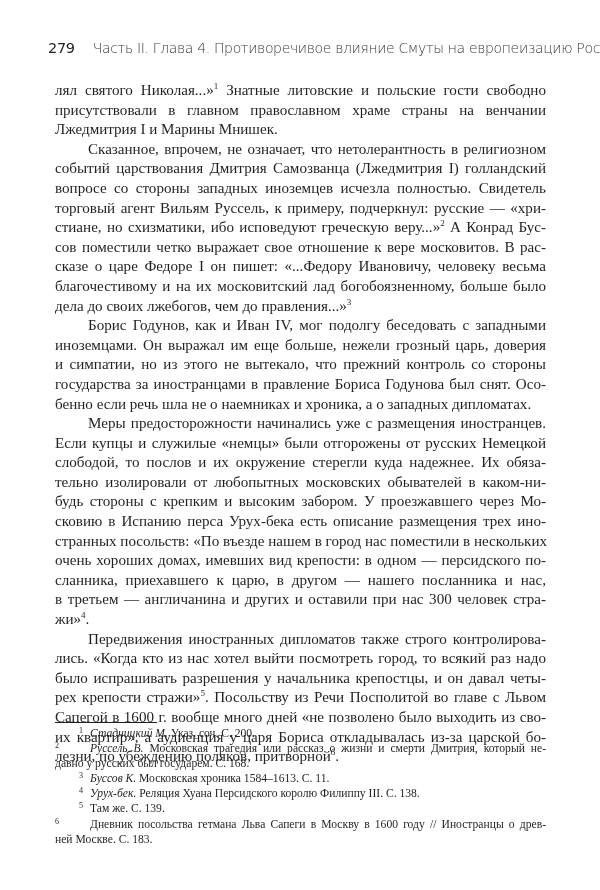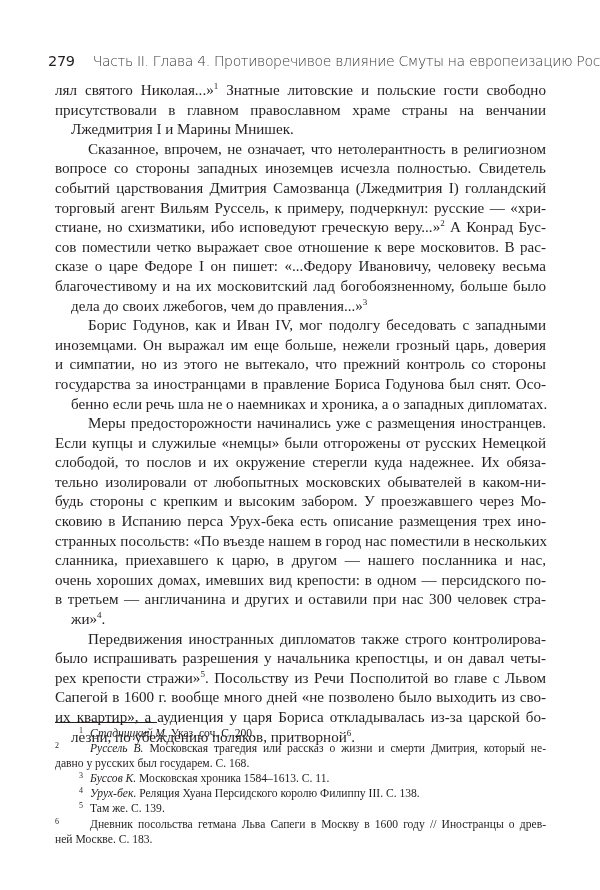--- a/index.html
+++ b/index.html
@@ -1,23 +1,23 @@
 <!DOCTYPE html>
 <html><head>
 <meta charset="utf-8">
 <style>
   html, body { margin:0; padding:0; background:#ffffff; }
   body { width:600px; height:890px; position:relative; overflow:hidden; color:#231f20; }
-  .header { position:absolute; left:48px; top:49px; width:520px; height:24px; display:flex; align-items:center; white-space:nowrap; }
+  .header { position:absolute; left:48px; top:36px; width:520px; height:24px; display:flex; align-items:center; white-space:nowrap; }
   .page-num { font-family:"DejaVu Sans", sans-serif; font-size:14.5px; color:#231f20; letter-spacing:-0.3px; }
   .bar { display:inline-block; width:3px; height:19px; background:#231f20; margin:0 9px 0 9px; }
   .running-title { font-family:"DejaVu Sans", sans-serif; font-size:14px; font-weight:300; color:#3a3a3a; letter-spacing:-0.35px; }
   .body-text { position:absolute; left:55px; top:81px; width:491px; font-family:"Liberation Serif", "DejaVu Serif", serif; font-size:15.1px; line-height:19.6px; color:#231f20; }
   .line { display:block; white-space:nowrap; text-align:justify; text-align-last:justify; height:19.6px; overflow:visible; }
-  .line.last { text-align-last:left;margin-left:16px; }
+  .line.last { text-align-last:left; }
   .line.indent { padding-left:33px; }
   sup { font-size:9px; line-height:0; vertical-align:6px; }
   .rule { position:absolute; left:55px; top:722px; width:102px; height:1px; background:#231f20; }
   .notes { position:absolute; left:55px; top:726px; width:491px; font-family:"Liberation Serif", "DejaVu Serif", serif; font-size:11.6px; line-height:15.1px; color:#231f20; }
   .note { display:block; white-space:nowrap; }
   .note .num { display:inline-block; width:28px; text-align:right; padding-right:7px; font-size:8px; vertical-align:4px; line-height:0; }
   .note .author { font-style:italic; }
   .note.just { text-align:justify; text-align-last:justify; }
 </style>
 </head>
@@ -27,45 +27,46 @@
   <span class="page-num">279</span>
   <span class="bar"></span>
   <span class="running-title">Часть II. Глава 4. Противоречивое влияние Смуты на европеизацию России</span>
 </div>
 
 <div class="body-text">
   <span class="line"><span>лял святого Николая...»</span><sup>1</sup><span> Знатные литовские и польские гости свободно</span></span>
   <span class="line">присутствовали в главном православном храме страны на венчании</span>
   <span class="line last">Лжедмитрия I и Марины Мнишек.</span>
   <span class="line indent">Сказанное, впрочем, не означает, что нетолерантность в религиозном</span>
+  <span class="line">событий царствования Дмитрия Самозванца (Лжедмитрия I) голландский</span>
   <span class="line">вопросе со стороны западных иноземцев исчезла полностью. Свидетель</span>
-  <span class="line">событий царствования Дмитрия Самозванца (Лжедмитрия I) голландский</span>
   <span class="line">торговый агент Вильям Руссель, к примеру, подчеркнул: русские — «хри-</span>
   <span class="line"><span>стиане, но схизматики, ибо исповедуют греческую веру...»</span><sup>2</sup><span> А Конрад Бус-</span></span>
   <span class="line">сов поместили четко выражает свое отношение к вере московитов. В рас-</span>
   <span class="line">сказе о царе Федоре I он пишет: «...Федору Ивановичу, человеку весьма</span>
   <span class="line">благочестивому и на их московитский лад богобоязненному, больше было</span>
   <span class="line last"><span>дела до своих лжебогов, чем до правления...»</span><sup>3</sup></span>
   <span class="line indent">Борис Годунов, как и Иван IV, мог подолгу беседовать с западными</span>
   <span class="line">иноземцами. Он выражал им еще больше, нежели грозный царь, доверия</span>
   <span class="line">и симпатии, но из этого не вытекало, что прежний контроль со стороны</span>
   <span class="line">государства за иностранцами в правление Бориса Годунова был снят. Осо-</span>
   <span class="line last">бенно если речь шла не о наемниках и хроника, а о западных дипломатах.</span>
   <span class="line indent">Меры предосторожности начинались уже с размещения иностранцев.</span>
   <span class="line">Если купцы и служилые «немцы» были отгорожены от русских Немецкой</span>
   <span class="line">слободой, то послов и их окружение стерегли куда надежнее. Их обяза-</span>
   <span class="line">тельно изолировали от любопытных московских обывателей в каком-ни-</span>
   <span class="line">будь стороны с крепким и высоким забором. У проезжавшего через Мо-</span>
   <span class="line">сковию в Испанию перса Урух-бека есть описание размещения трех ино-</span>
   <span class="line">странных посольств: «По въезде нашем в город нас поместили в нескольких</span>
+  <span class="line">очень хороших домах, имевших вид крепости: в одном — персидского по-</span>
   <span class="line">сланника, приехавшего к царю, в другом — нашего посланника и нас,</span>
-  <span class="line">очень хороших домах, имевших вид крепости: в одном — персидского по-</span>
   <span class="line">в третьем — англичанина и других и оставили при нас 300 человек стра-</span>
   <span class="line last"><span>жи»</span><sup>4</sup><span>.</span></span>
   <span class="line indent">Передвижения иностранных дипломатов также строго контролирова-</span>
+  <span class="line">лись. «Когда кто из нас хотел выйти посмотреть город, то всякий раз надо</span>
   <span class="line">было испрашивать разрешения у начальника крепостцы, и он давал четы-</span>
   <span class="line"><span>рех крепости стражи»</span><sup>5</sup><span>. Посольству из Речи Посполитой во главе с Львом</span></span>
   <span class="line">Сапегой в 1600 г. вообще много дней «не позволено было выходить из сво-</span>
   <span class="line">их квартир», а аудиенция у царя Бориса откладывалась из-за царской бо-</span>
   <span class="line last"><span>лезни, по убеждению поляков, притворной</span><sup>6</sup><span>.</span></span>
 </div>
 
 <div class="rule"></div>
 
 <div class="notes">

